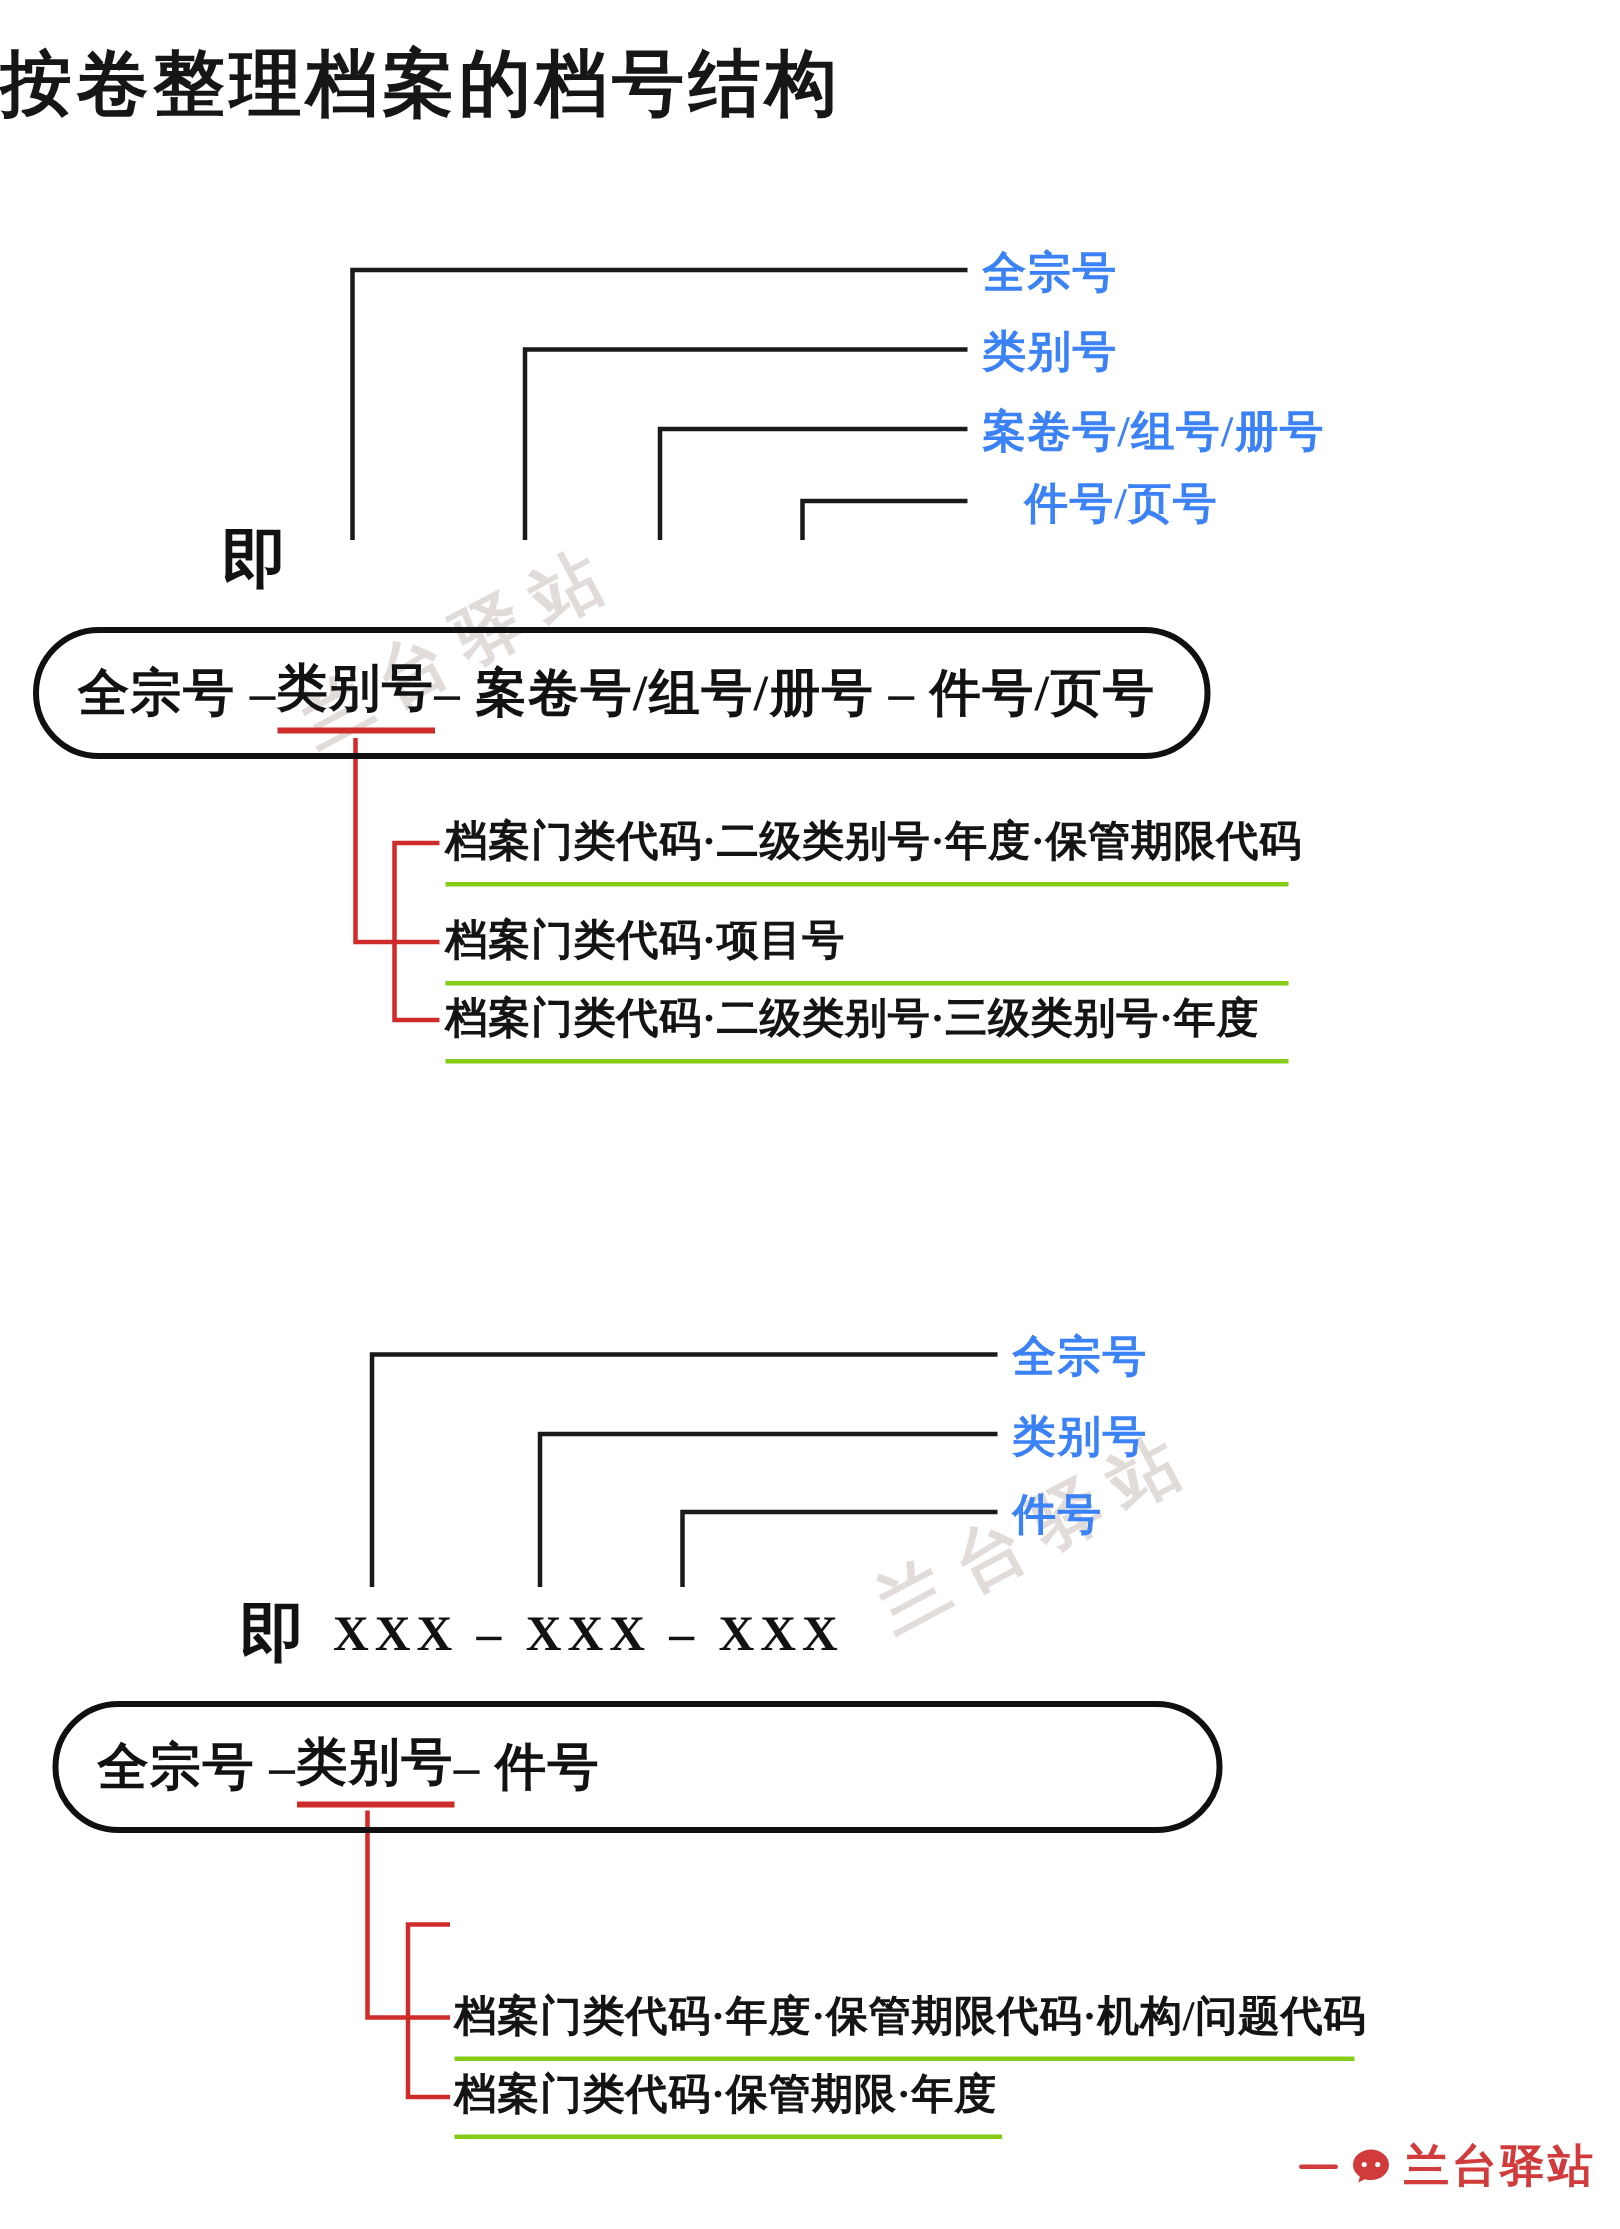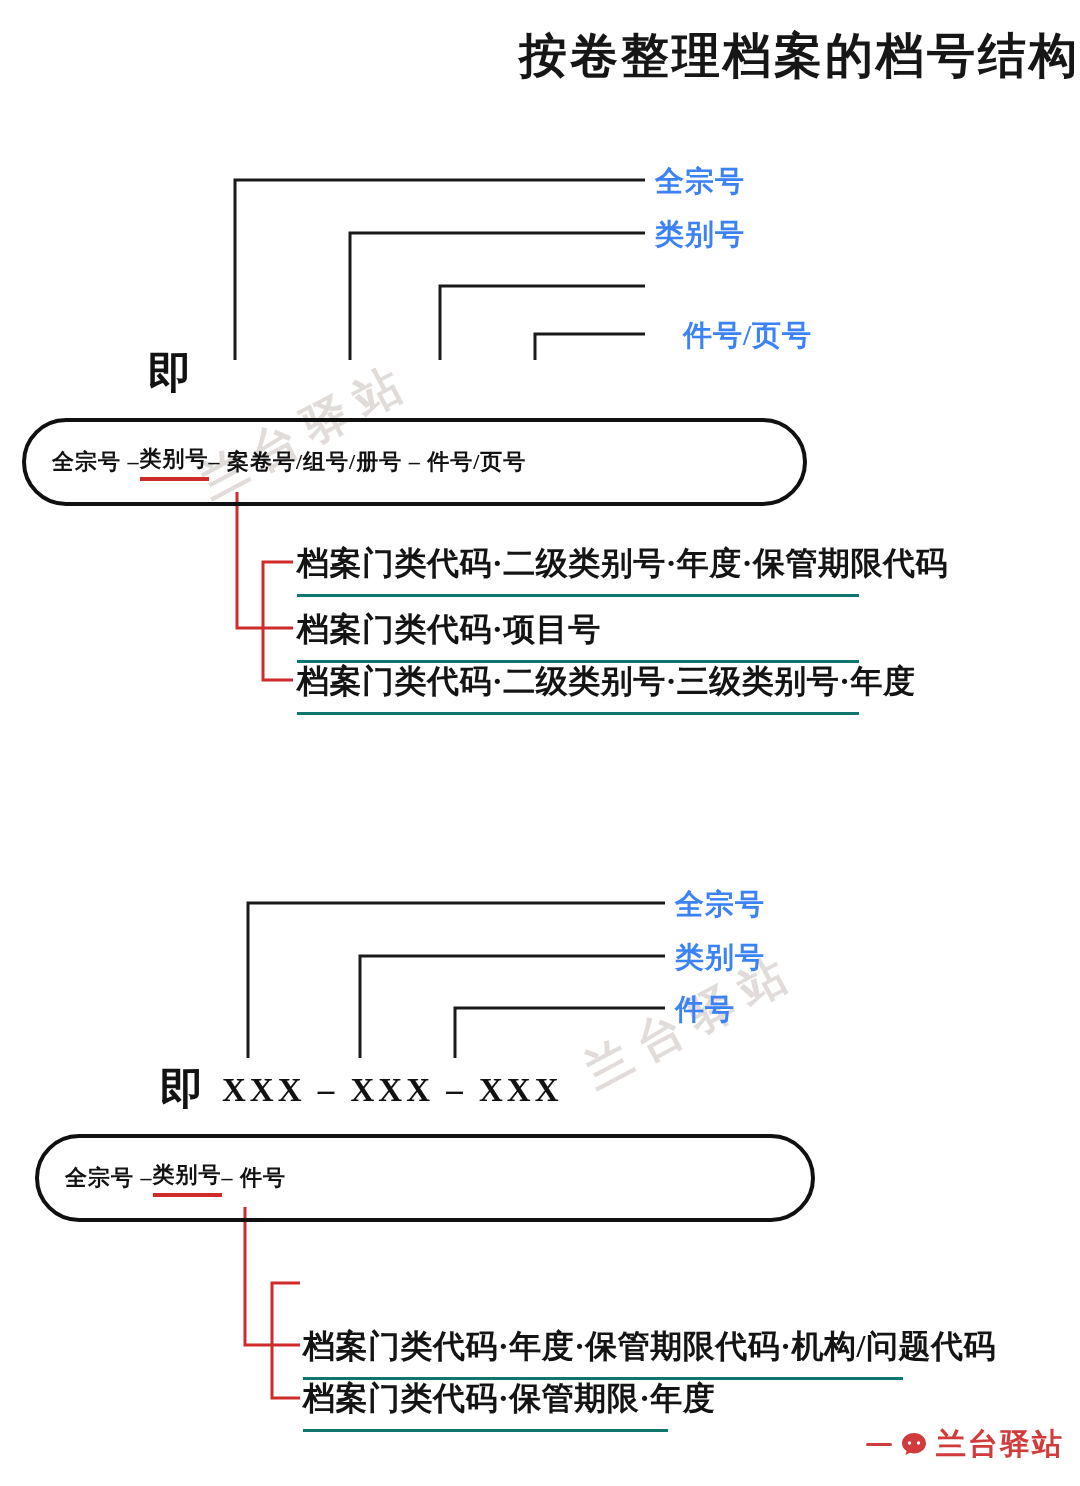--- a/index.html
+++ b/index.html
@@ -8,50 +8,50 @@
     width:1080px;height:1486px;
     margin:0 auto;
     background:#ffffff;
     overflow:hidden;
     font-family:"Liberation Serif","DejaVu Serif",serif;
     color:#121212;
   }
   .lines{position:absolute;left:0;top:0;width:1080px;height:1486px;}
   .title{
     position:absolute;left:0;width:100%;
-    text-align:right;
+    text-align:left;
     font-size:48px;font-weight:bold;letter-spacing:3px;
     color:#161616;
   }
   .t1{top:24px}
   .t2{top:774px}
   .lbl{
     position:absolute;
     font-size:29px;font-weight:bold;white-space:nowrap;
     color:#3b82f6;letter-spacing:1px;
   }
   .formula{
     position:absolute;display:flex;align-items:flex-end;gap:18px;white-space:nowrap;
   }
   .ji{font-size:44px;font-weight:bold;line-height:1;}
   .xxx{font-size:33px;font-weight:bold;letter-spacing:4px;line-height:1.15;padding-bottom:2px;}
   .numbox{
     position:absolute;
     border:4px solid #101010;border-radius:46px;
     display:flex;align-items:center;
     padding:0 20px 0 26px;
-    font-size:22px;font-weight:bold;white-space:nowrap;letter-spacing:1px;
+    font-size:34px;font-weight:bold;white-space:nowrap;letter-spacing:1px;
     box-sizing:border-box;
     background:transparent;
   }
   .hl{border-bottom:4px solid #cf2b2b;padding-bottom:3px;}
   .branch{
     position:absolute;
-    font-size:32px;font-weight:bold;white-space:nowrap;
-    border-bottom:3px solid #0f766e;
+    font-size:28px;font-weight:bold;white-space:nowrap;
+    border-bottom:3px solid #84cc16;
     padding-bottom:8px;letter-spacing:0.5px;
     color:#141414;
     overflow:visible;
   }
   .watermark{
     position:absolute;
     font-size:46px;font-weight:bold;
     color:#b9aea6;opacity:0.42;
     transform:rotate(-28deg);
     letter-spacing:12px;white-space:nowrap;
@@ -87,20 +87,21 @@
     <polyline points="300,1283 272,1283 272,1398 300,1398" fill="none" stroke="#cf2b2b" stroke-width="3"></polyline>
   </svg>
 
   <div class="watermark" style="left:190px;top:400px;">兰台驿站</div>
   <div class="watermark" style="left:575px;top:990px;">兰台驿站</div>
 
   <div class="title t1">按卷整理档案的档号结构</div>
 
   <div class="lbl" style="left:655px;top:162px;">全宗号</div>
   <div class="lbl" style="left:655px;top:215px;">类别号</div>
+  <div class="lbl" style="left:655px;top:268px;">案卷号/组号/册号</div>
   <div class="lbl" style="left:655px;top:316px;margin-left:28px;">件号/页号</div>
 
   <div class="formula" style="left:148px;top:352px;">
     <span class="ji">即</span>
   </div>
 
   <div class="numbox" style="left:22px;top:418px;width:785px;height:88px;">
     <span>全宗号 – </span>
       <span class="hl">类别号</span>
       <span> – 案卷号/组号/册号 – 件号/页号</span>

